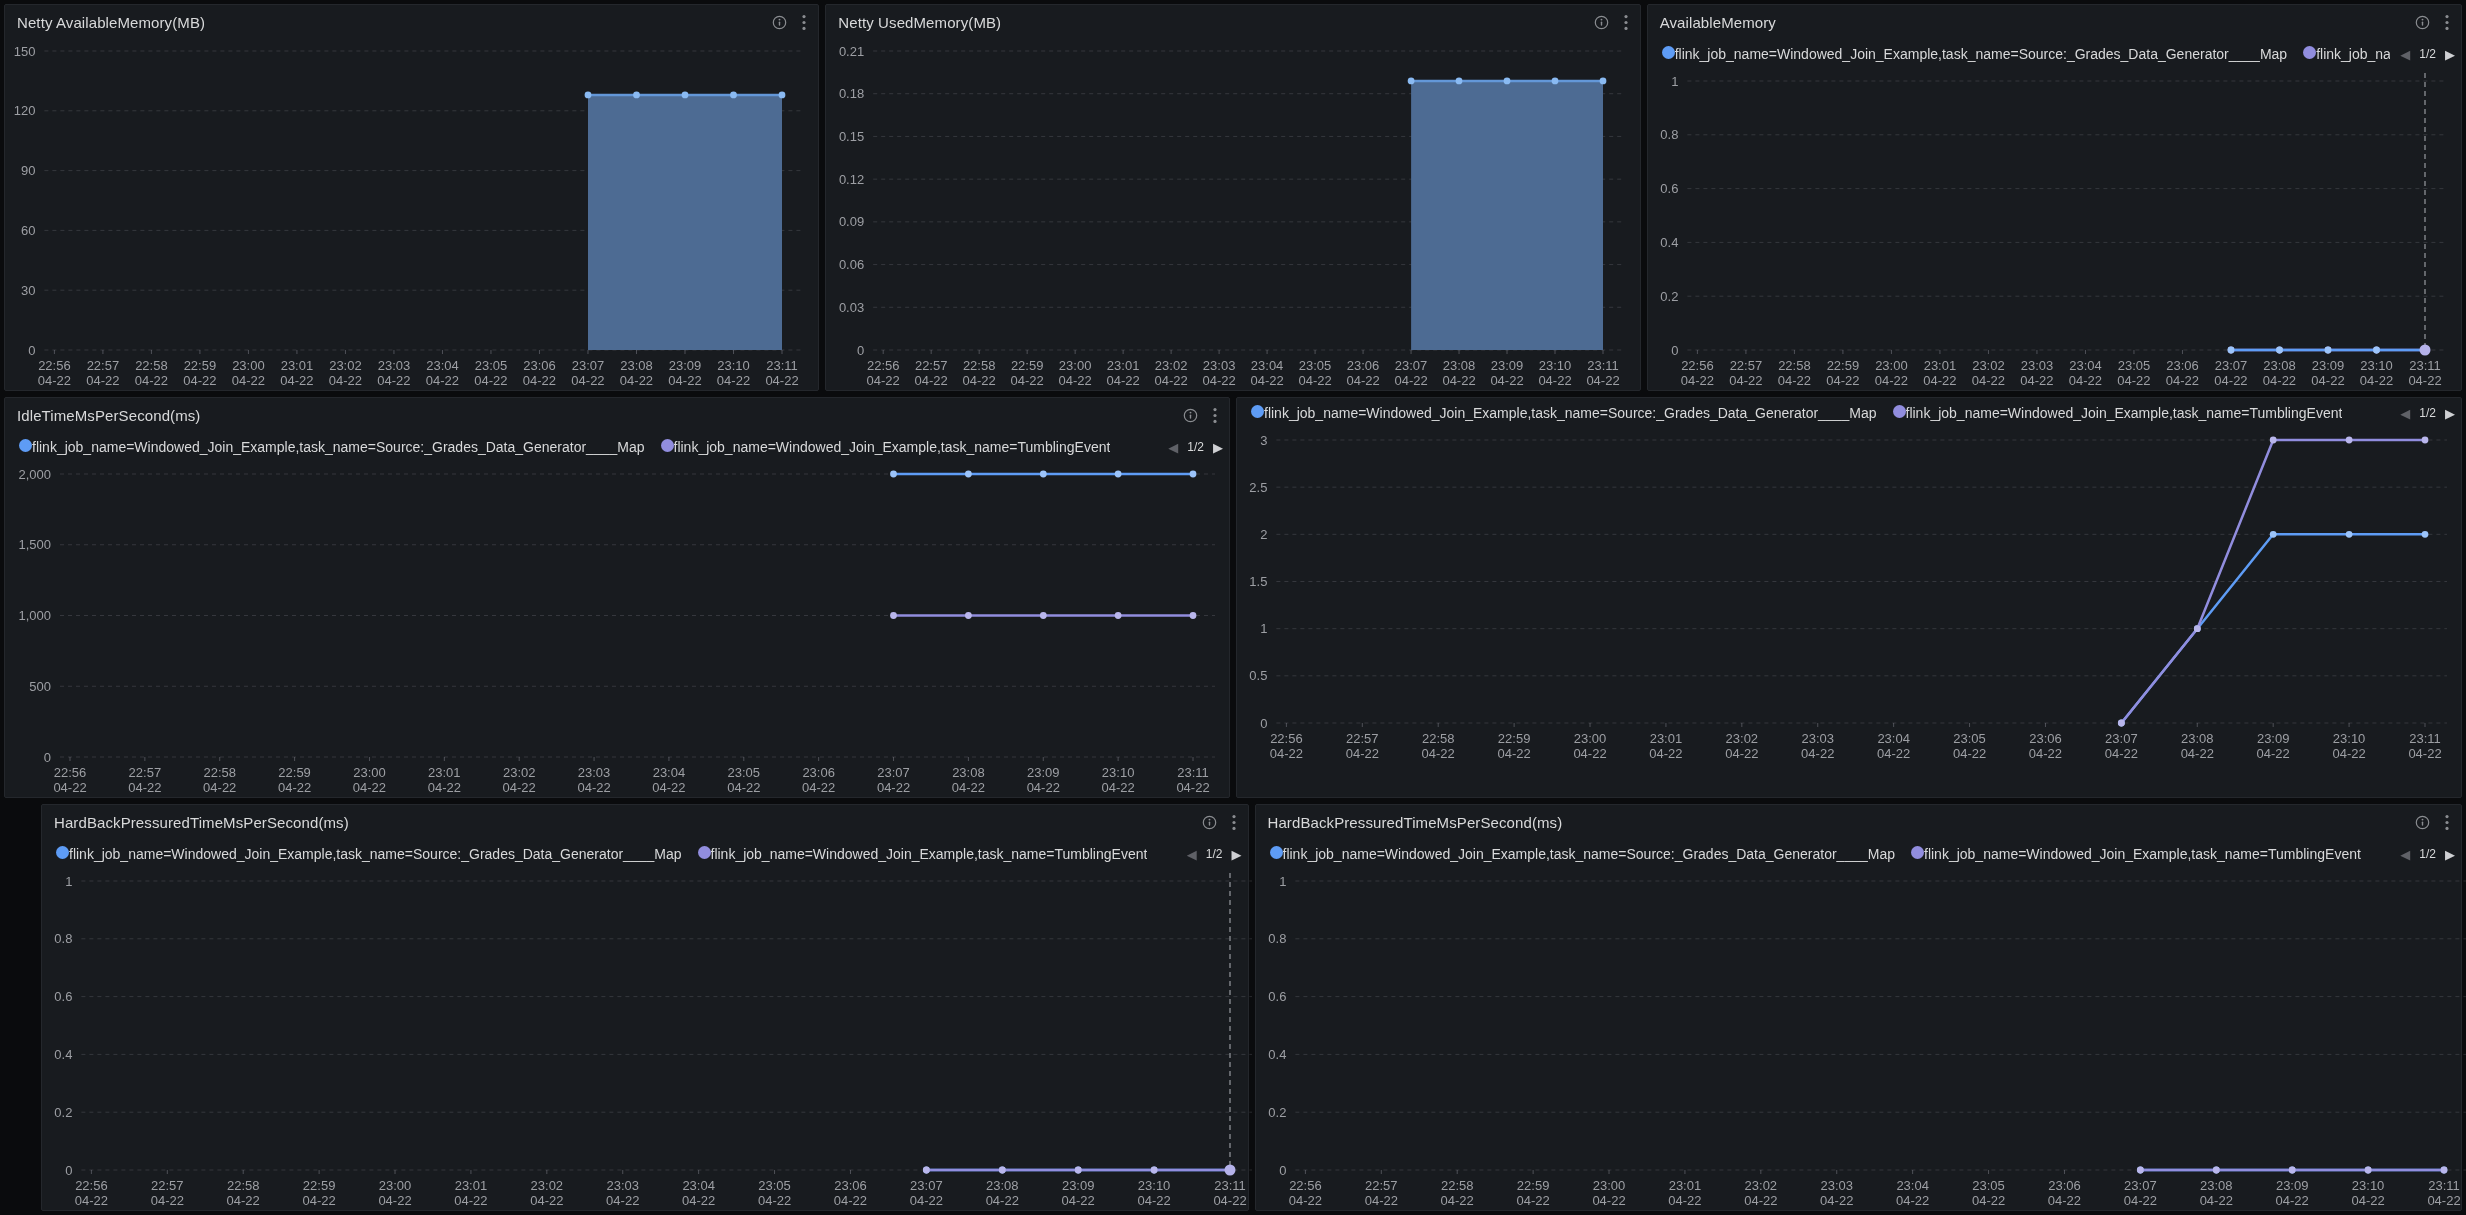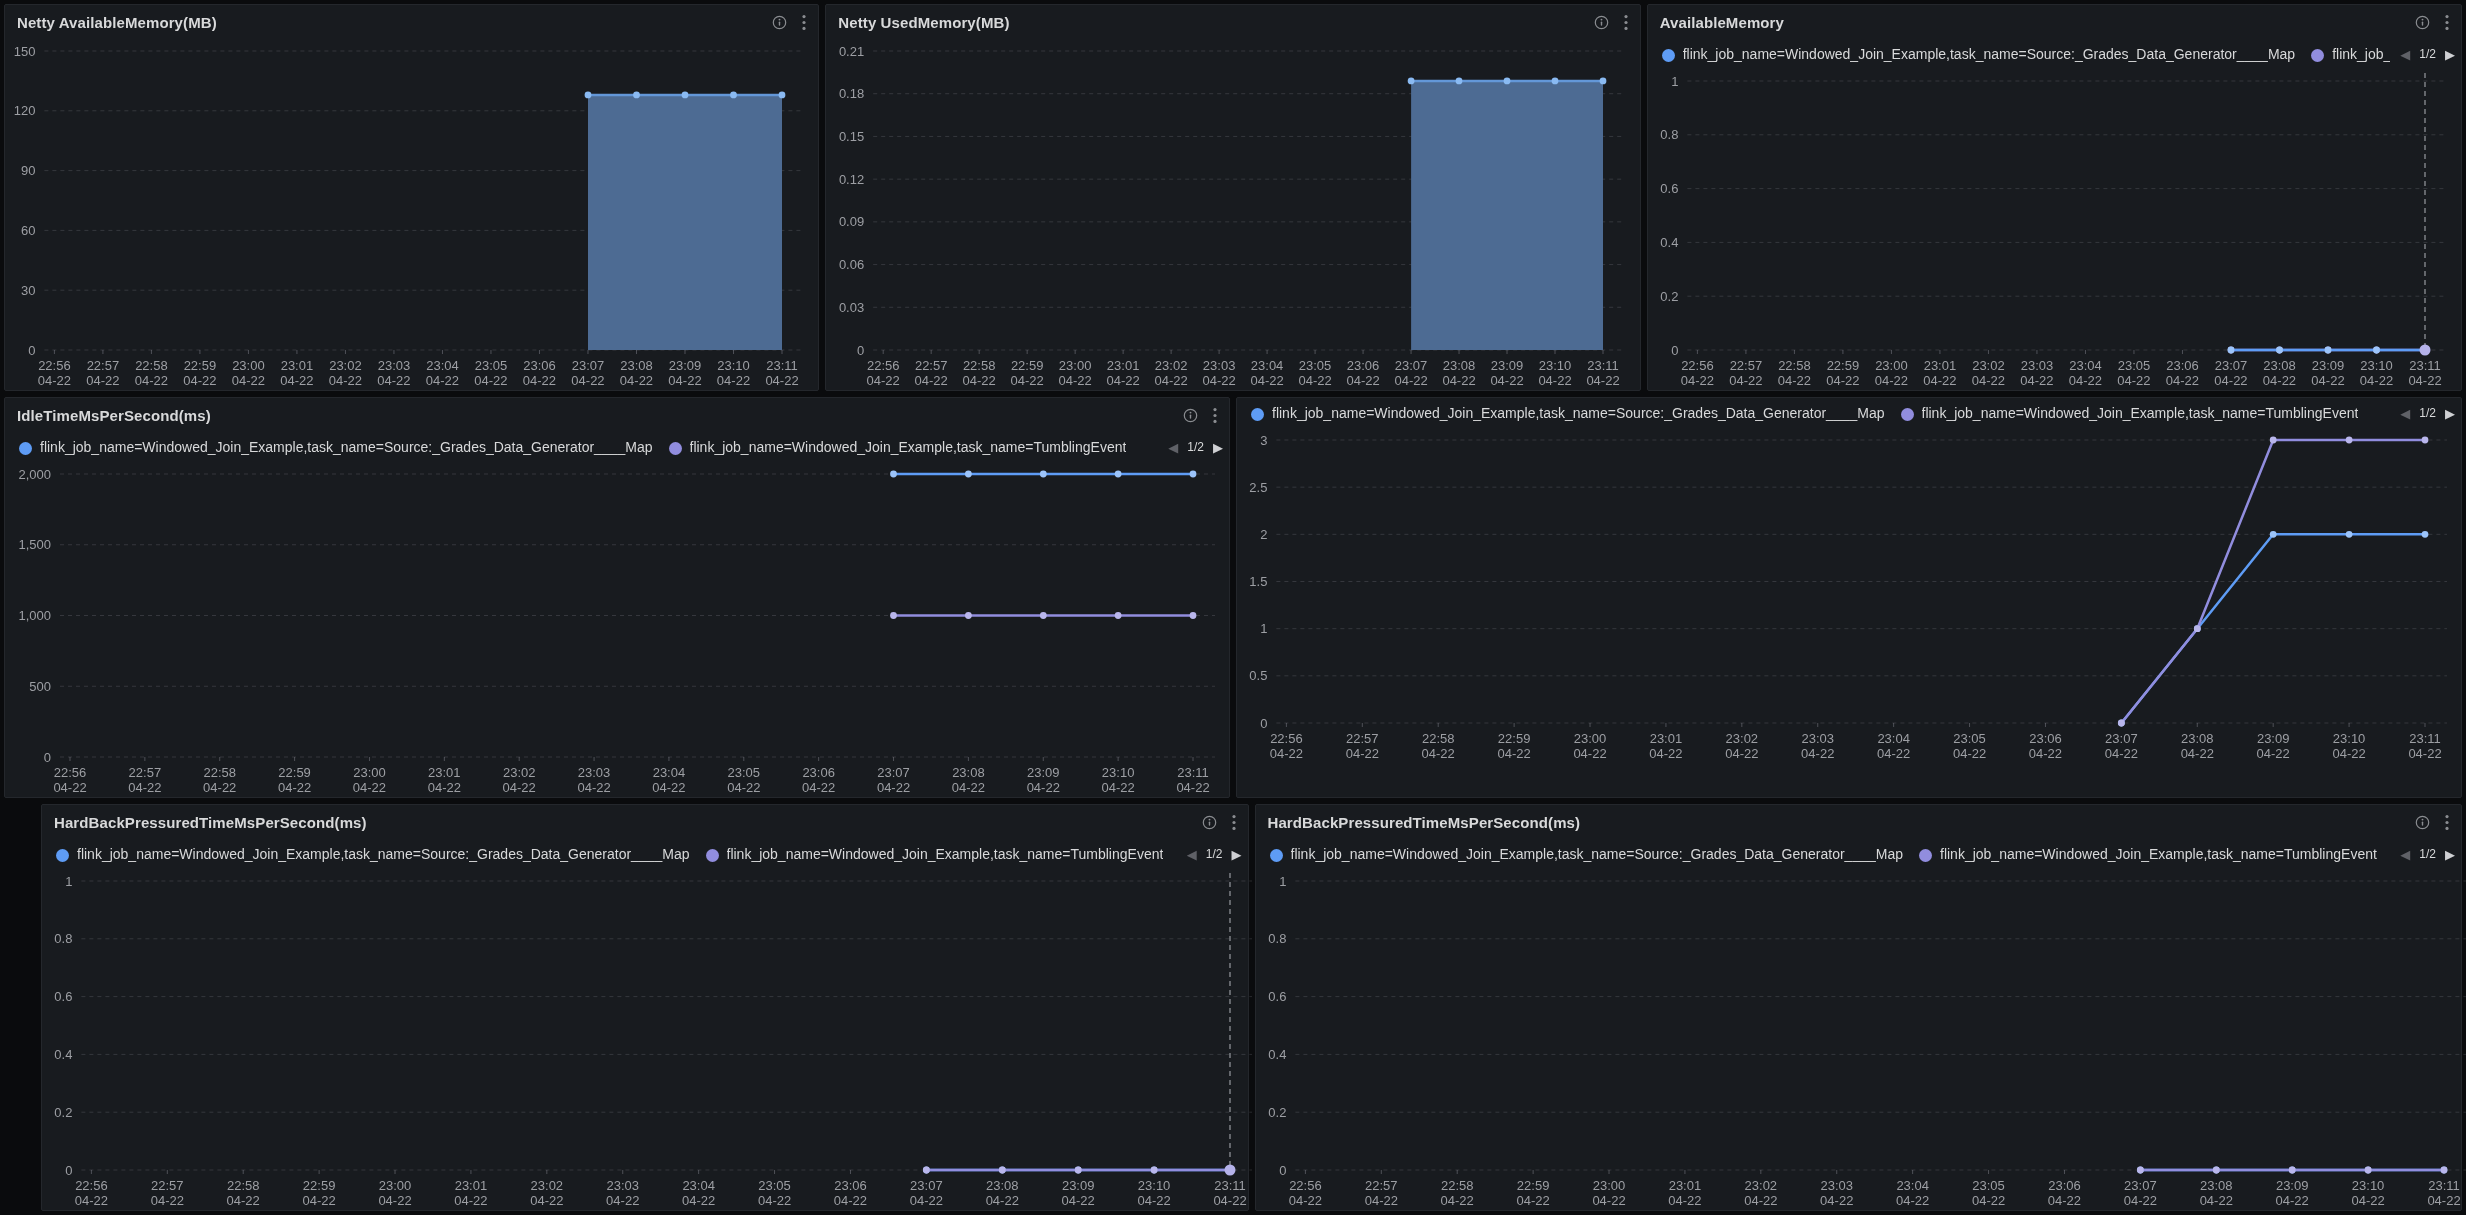--- a/index.html
+++ b/index.html
@@ -4,25 +4,25 @@
 <style>
   html,body{margin:0;padding:0;background:#0a0b0d;}
   body{width:2466px;height:1215px;overflow:hidden;font-family:"Liberation Sans",sans-serif;-webkit-font-smoothing:antialiased;}
   .grid{display:flex;flex-direction:column;gap:6px;padding:4px;height:100%;box-sizing:border-box;}
   .row{display:flex;gap:6px;}
   .row-1{flex:0 0 387px;}
   .row-2{flex:0 0 401px;}
   .row-3{flex:1 1 auto;margin-left:37px;}
   .panel{flex:1 1 0;min-width:0;background:#181b1f;border:1px solid #24272c;border-radius:2px;display:flex;flex-direction:column;box-sizing:border-box;}
   .panel-header{flex:0 0 34px;display:flex;align-items:center;padding:0 12px;}
-  .panel-title{color:#d8d9da;font-size:15px;font-weight:700;letter-spacing:.1px;cursor:pointer;white-space:nowrap;}
+  .panel-title{color:#d8d9da;font-size:15px;font-weight:400;letter-spacing:.1px;cursor:pointer;white-space:nowrap;}
   .panel-actions{margin-left:auto;display:flex;align-items:center;gap:15px;}
   .icon{display:inline-flex;align-items:center;cursor:pointer;opacity:.85;}
   .legend{flex:0 0 30px;display:flex;align-items:center;gap:16px;padding:0 14px;position:relative;overflow:hidden;}
-  .legend-item{display:flex;align-items:flex-end;gap:8px;color:#d8d9da;font-size:14px;cursor:pointer;}
+  .legend-item{display:flex;align-items:flex-start;color:#d8d9da;font-size:14px;cursor:pointer;}
   .li-first{flex:0 0 auto;}
   .li-second{flex:1 1 0;min-width:0;overflow:hidden;}
   .lname{white-space:nowrap;overflow:hidden;}
   .dot{width:13px;height:13px;border-radius:50%;flex:0 0 auto;}
   .dot-blue{background:#5e9cf5;}
   .dot-purple{background:#918dde;}
   .pager{position:absolute;right:6px;top:0;height:100%;display:flex;align-items:center;gap:9px;background:#181b1f;padding-left:10px;z-index:2;}
   .arrow{font-size:13px;cursor:pointer;line-height:1;}
   .arrow.prev{color:#5f6167;}
   .arrow.next{color:#cfd0d3;}

